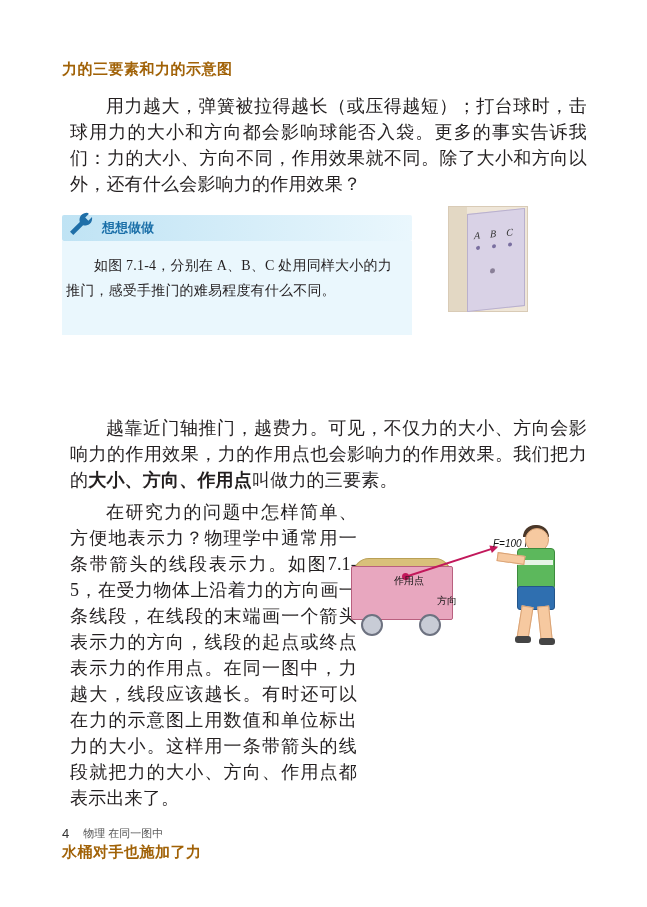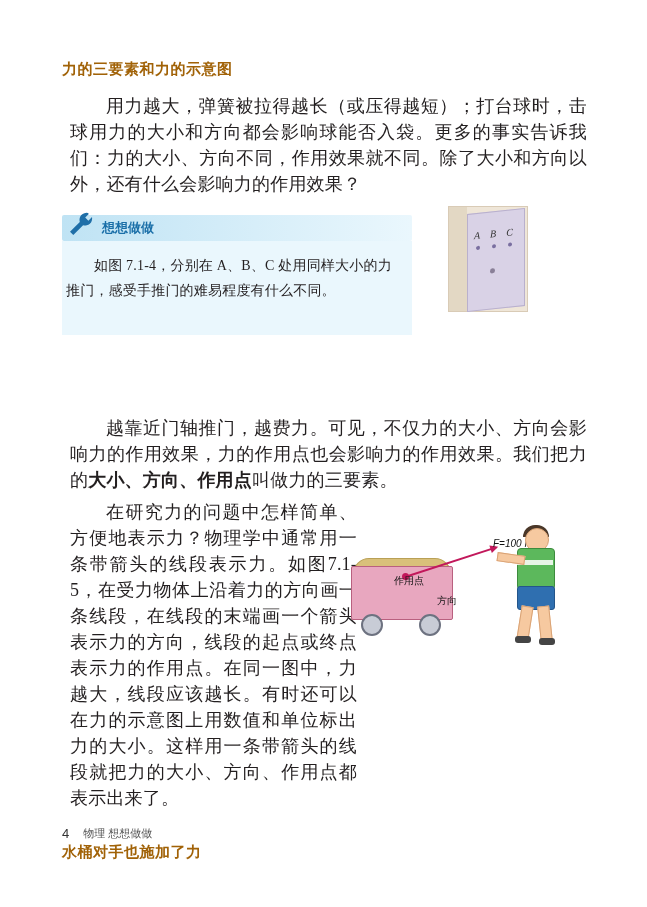--- a/index.html
+++ b/index.html
@@ -292,16 +292,16 @@
         <div class="legl"></div>
         <div class="legr"></div>
         <div class="shoel"></div>
         <div class="shoer"></div>
       </div>
     </div>
   </div>
 
   <div class="footer">
     <span class="pgnum">4</span>
-    <span>物理  想想做做</span>
+    <span>物理  在同一图中</span>
   </div>
 
 </div>
 
 </body></html>

